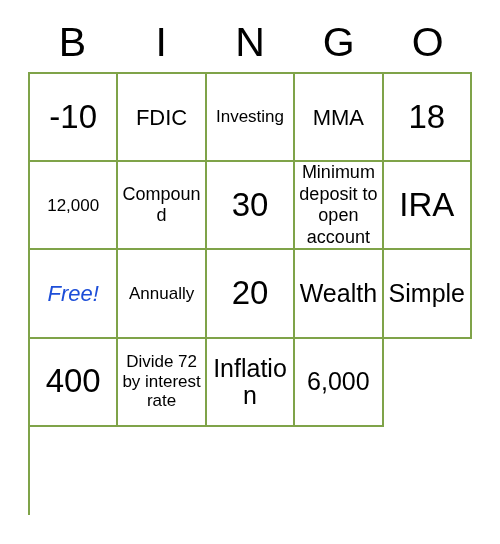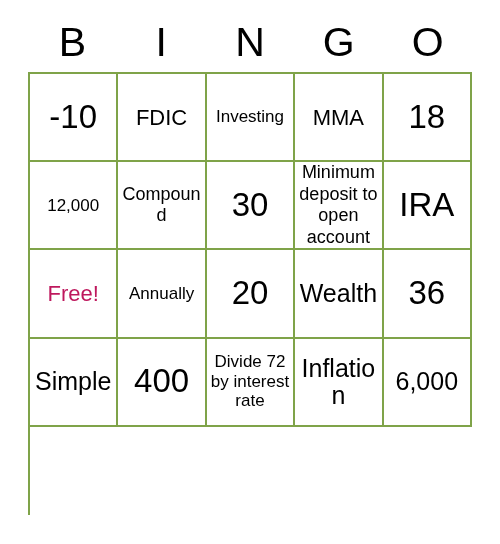--- a/index.html
+++ b/index.html
@@ -82,21 +82,22 @@
   }
 
   
   .sz-xl  { font-size: 33px; line-height: 1.05; }
   .sz-lg  { font-size: 22px; line-height: 1.05; }
   .sz-md  { font-size: 25px; line-height: 1.08; }
   .sz-sm  { font-size: 17px; line-height: 1.15; }
   .sz-xs  { font-size: 18px; line-height: 1.2; }
 
   .free {
-    color: #be185d;
+    color: #1d4ed8;
+    font-style: italic;
   }
 </style>
 </head>
 <body>
 
 <div class="card">
 
   <div class="header-row">
     <div class="header-cell">B</div>
     <div class="header-cell">I</div>
@@ -142,23 +143,20 @@
       <div class="cell">
         <span class="cell-text sz-sm">Annually</span>
       </div>
       <div class="cell">
         <span class="cell-text sz-xl">20</span>
       </div>
       <div class="cell">
         <span class="cell-text sz-md">Wealth</span>
       </div>
       <div class="cell">
-        <span class="cell-text sz-xl">36</span>
-      </div>
-      <div class="cell">
         <span class="cell-text sz-md">Simple</span>
       </div>
       <div class="cell">
         <span class="cell-text sz-xl">400</span>
       </div>
       <div class="cell">
         <span class="cell-text sz-sm">Divide 72 by interest rate</span>
       </div>
       <div class="cell">
         <span class="cell-text sz-md">Inflation</span>

